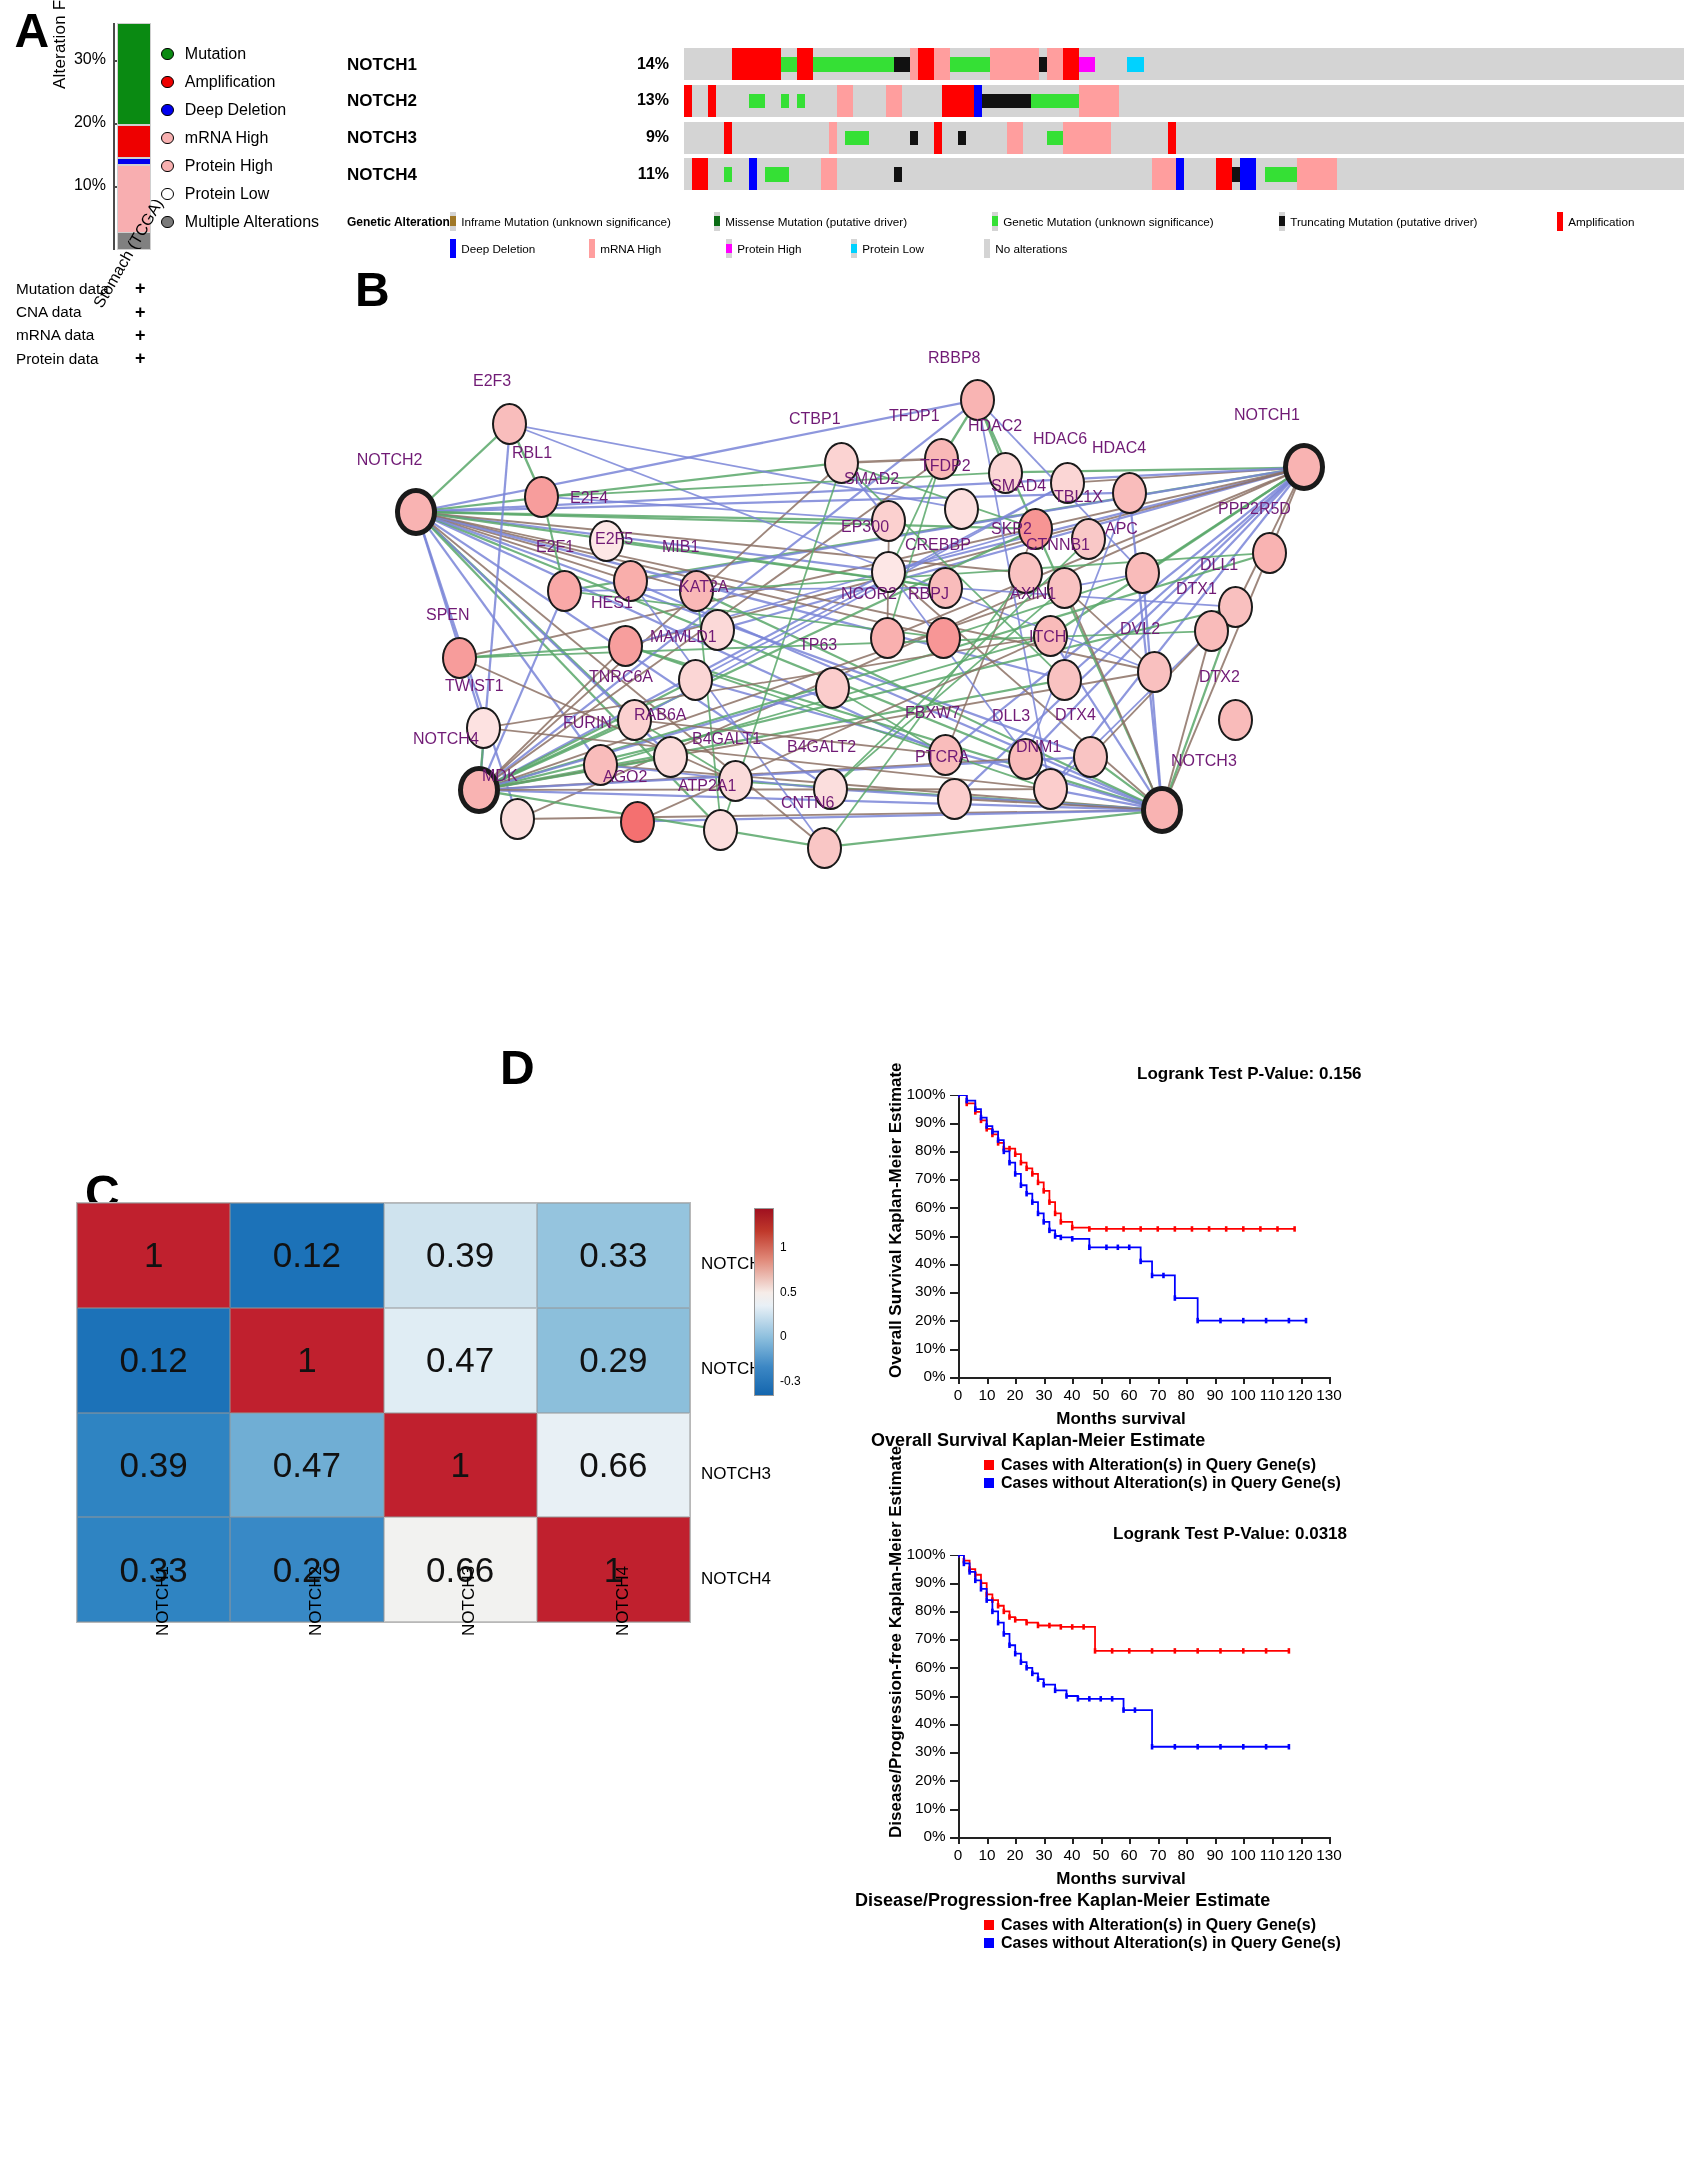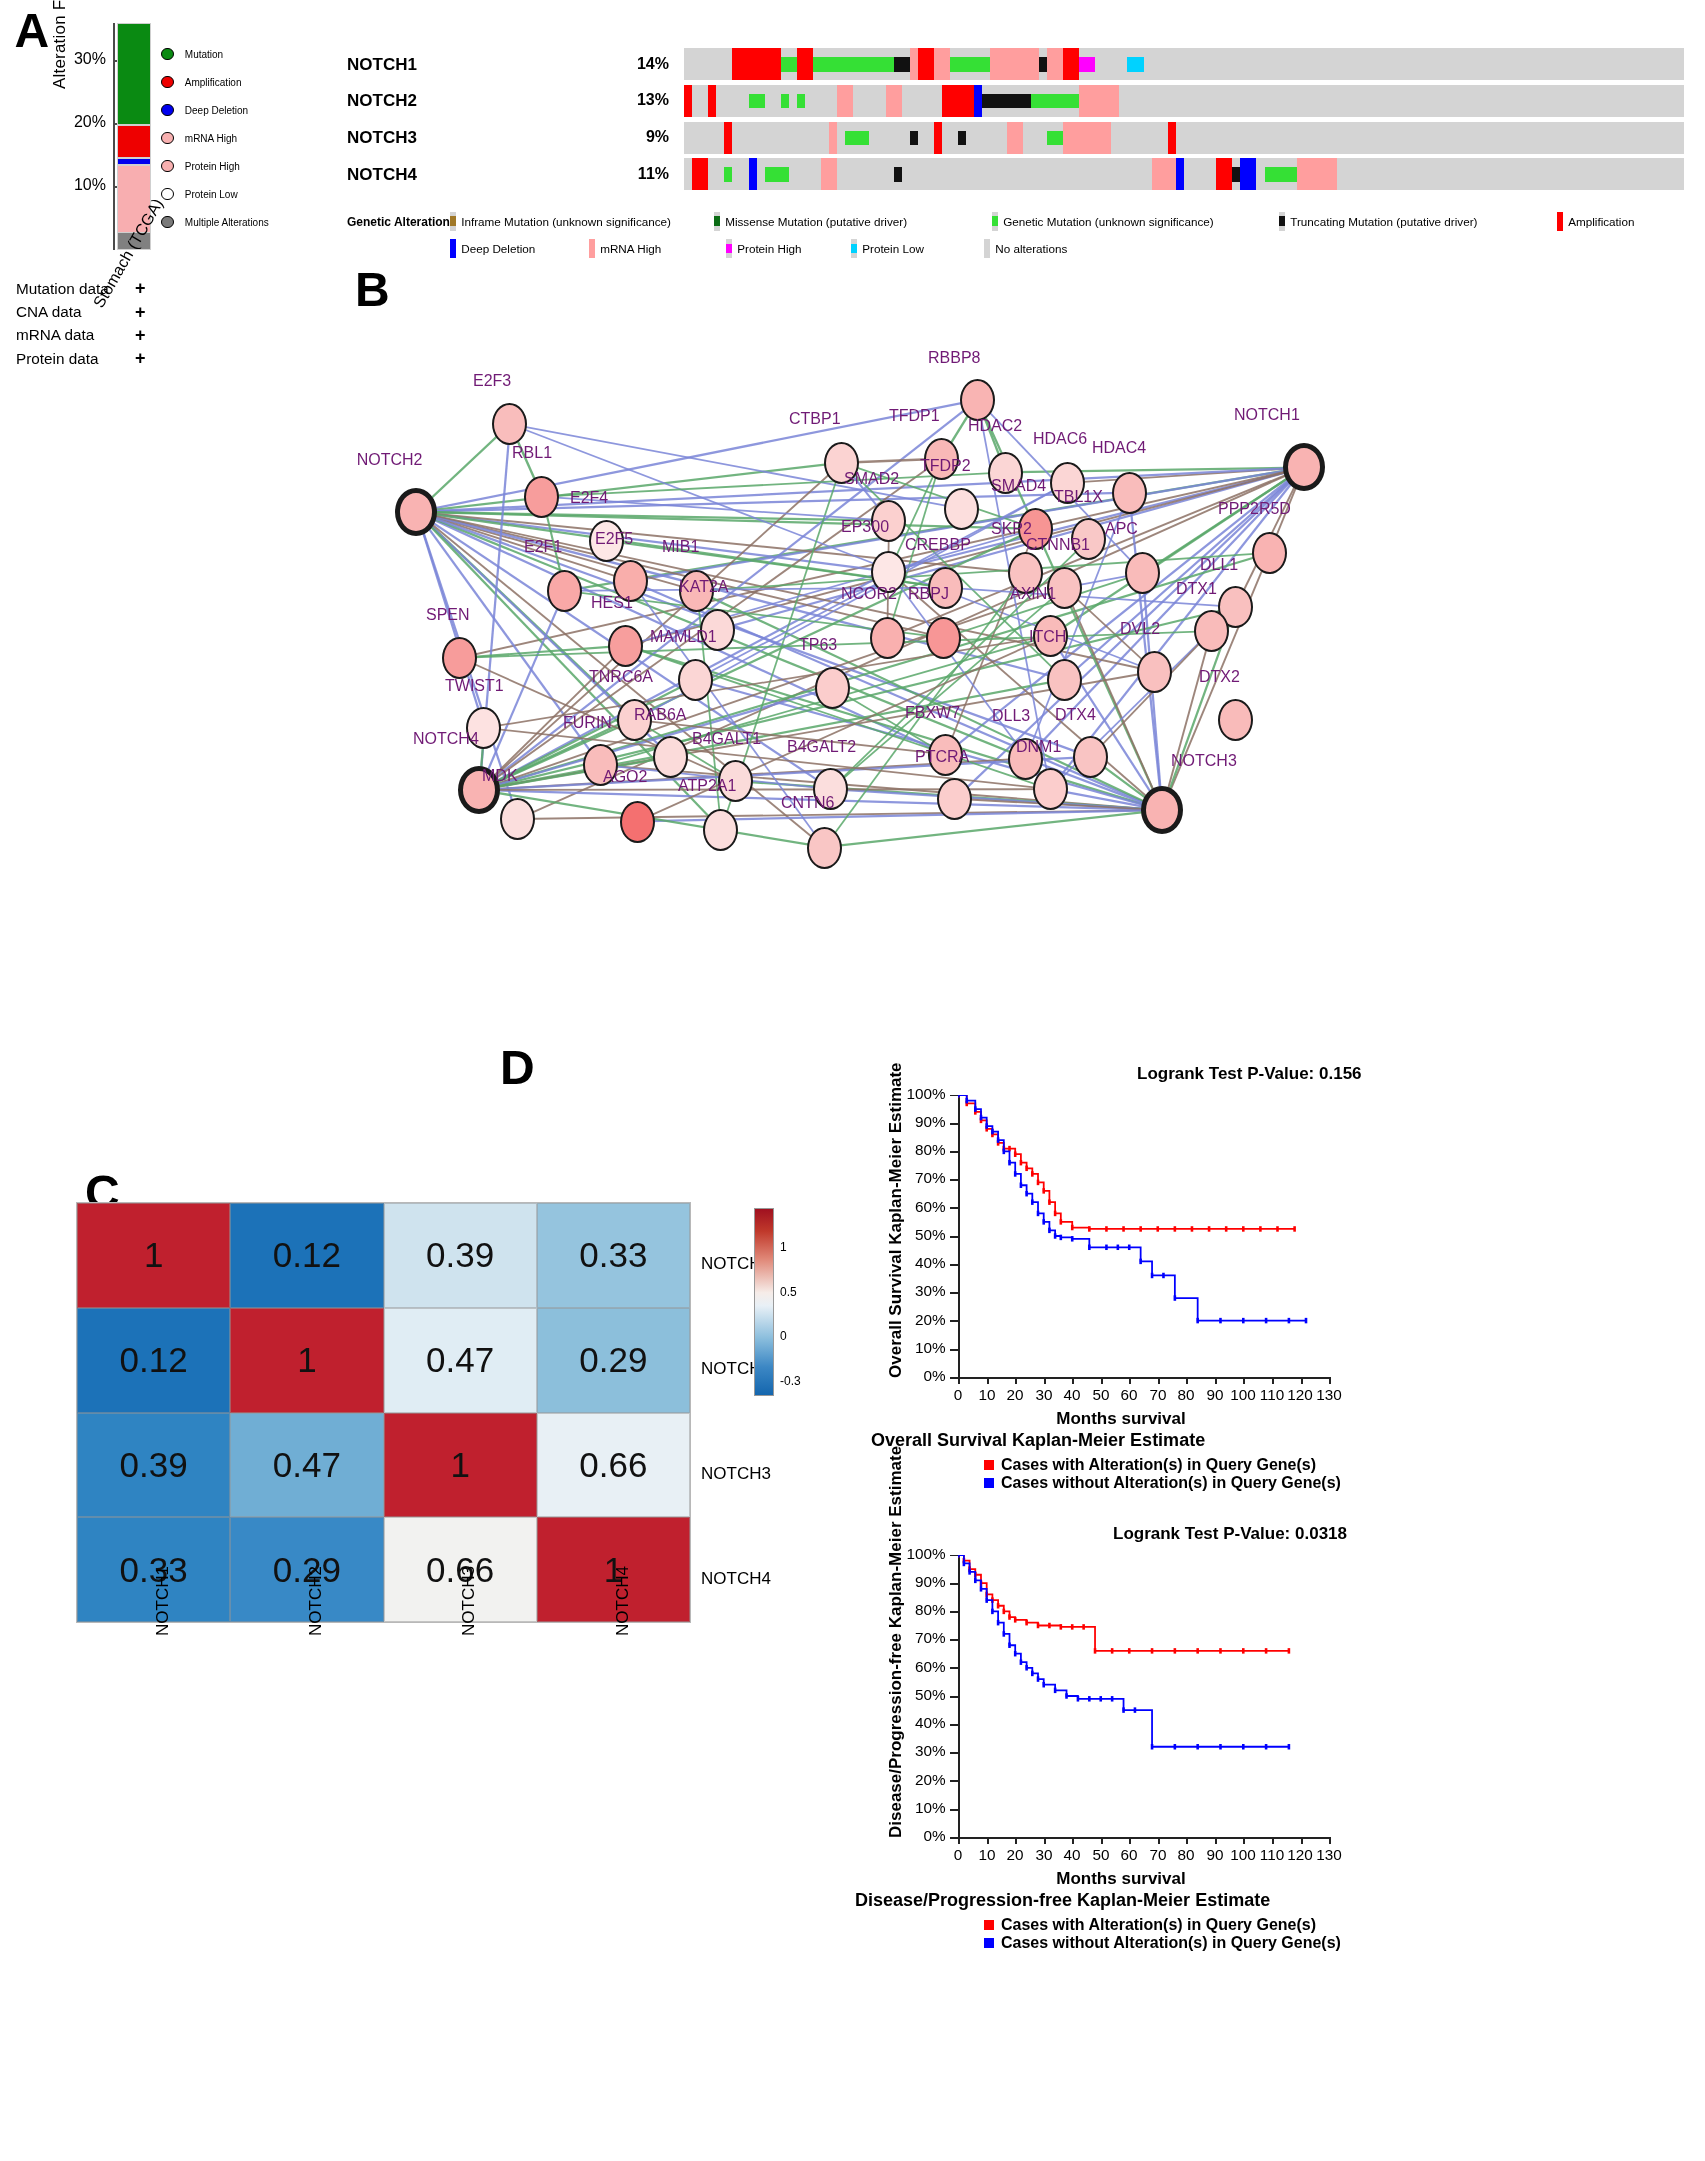--- a/index.html
+++ b/index.html
@@ -12,21 +12,21 @@
   #panelA{left:0;top:0;width:1016px;height:379px;}
   .axis-title-a{position:absolute;left:50px;top:89px;transform:rotate(-90deg);transform-origin:left top;
       font-size:17px;white-space:nowrap;letter-spacing:0.2px;}
   .yaxis-line{position:absolute;left:113px;top:22.6px;width:2.4px;height:227px;background:#4a4a4a;}
   .ytick{position:absolute;left:113px;width:8px;height:2.4px;background:#4a4a4a;}
   .ytlabel{position:absolute;font-size:16px;text-align:right;width:53px;}
   .stackbar{position:absolute;left:117px;width:34px;border:0.8px solid #cfcfcf;box-sizing:border-box;}
   .legend-a{position:absolute;left:161px;top:40px;}
   .legend-a .row{display:flex;align-items:center;height:28px;}
   .legend-a .dot{width:10.5px;height:10.5px;border-radius:50%;border:1.3px solid #000;margin-right:11.3px;flex:0 0 auto;}
-  .legend-a .lbl{font-size:10px;}
+  .legend-a .lbl{font-size:16px;}
   .datarows{position:absolute;left:16px;top:266px;font-size:15.3px;margin-top:11px;}
   .datarows .r{display:flex;align-items:center;height:23.4px;}
   .datarows .nm{width:119px;text-align:left;}
   .datarows .pl{font-weight:bold;font-size:18px;}
   .studylabel{position:absolute;left:90px;top:302px;transform:rotate(-60deg);transform-origin:left top;
       font-size:16px;white-space:nowrap;}
 
   
   #oncoprint{position:absolute;left:347px;top:48px;width:1347px;}
   .onco-row{position:relative;height:32px;margin-bottom:4.8px;}
@@ -1987,21 +1987,21 @@
       <div class="nlabel" style="left: 223px; top: 227px;">E2F4</div>
       <div class="node" style="left: 905px; top: 270px; background: rgb(249, 179, 178);"></div>
       <div class="nlabel" style="left: 871px; top: 238px;">PPP2R5D</div>
       <div class="node" style="left: 524px; top: 289px; background: rgb(253, 231, 230);"></div>
       <div class="nlabel" style="left: 494px; top: 256px;">EP300</div>
       <div class="node" style="left: 661px; top: 290px; background: rgb(249, 194, 193);"></div>
       <div class="nlabel" style="left: 644px; top: 258px;">SKP2</div>
       <div class="node" style="left: 778px; top: 290px; background: rgb(249, 187, 186);"></div>
       <div class="nlabel" style="left: 758px; top: 258px;">APC</div>
       <div class="node" style="left: 200px; top: 308px; background: rgb(249, 168, 167);"></div>
-      <div class="nlabel" style="left: 177px; top: 276px; text-align: center;">E2F1</div>
+      <div class="nlabel" style="left: 189px; top: 276px; text-align: center;">E2F1</div>
       <div class="node" style="left: 266px; top: 298px; background: rgb(249, 174, 171);"></div>
       <div class="nlabel" style="left: 248px; top: 268px;">E2F5</div>
       <div class="node" style="left: 332px; top: 308px; background: rgb(249, 184, 183);"></div>
       <div class="nlabel" style="left: 315px; top: 276px;">MIB1</div>
       <div class="node" style="left: 581px; top: 305px; background: rgb(249, 188, 187);"></div>
       <div class="nlabel" style="left: 558px; top: 274px;">CREBBP</div>
       <div class="node" style="left: 700px; top: 305px; background: rgb(249, 194, 193);"></div>
       <div class="nlabel" style="left: 679px; top: 274px;">CTNNB1</div>
       <div class="node" style="left: 871px; top: 324px; background: rgb(249, 192, 191);"></div>
       <div class="nlabel" style="left: 853px; top: 294px;">DLL1</div>

